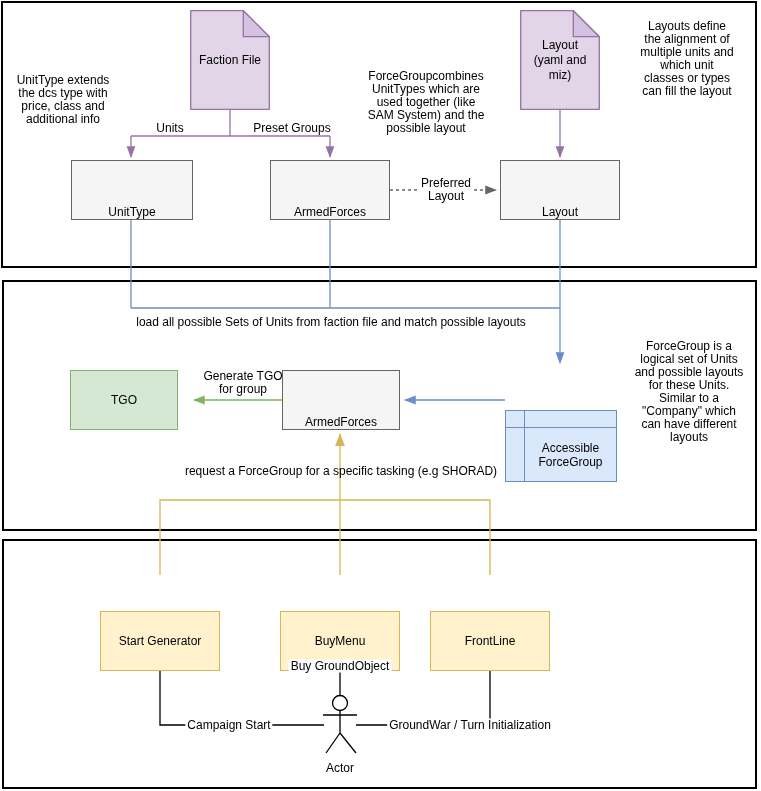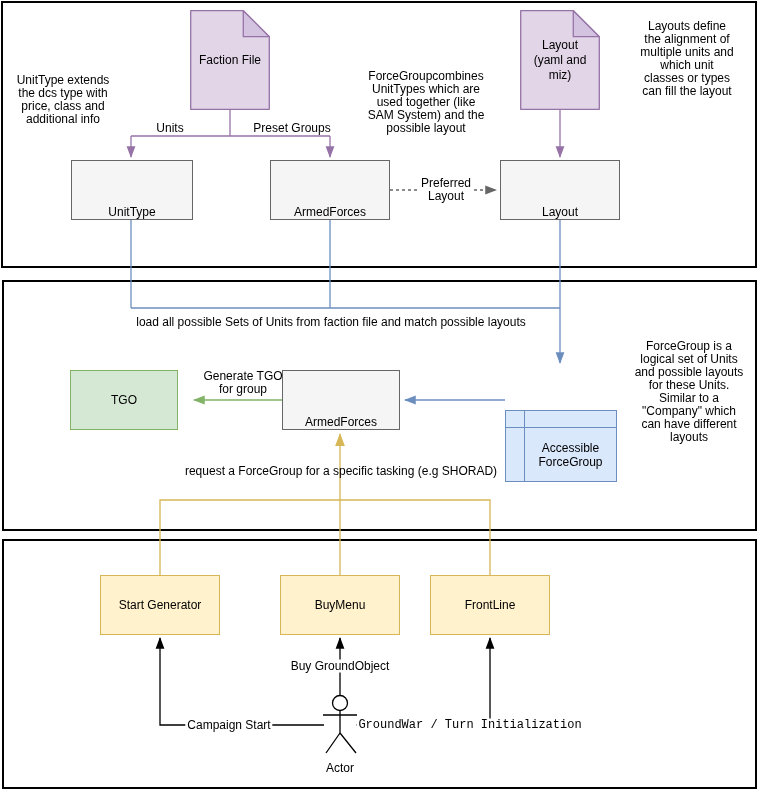--- a/index.html
+++ b/index.html
@@ -43,21 +43,21 @@
 
   
   .node{
     position:absolute;
     display:flex;align-items:center;justify-content:center;
     text-align:center;font-size:12px;line-height:14px;
     white-space:pre-line;
     box-sizing:border-box;
   }
   .grey-box{background:var(--grey_fill,#F5F5F5);border:1px solid var(--grey_stroke,#666);align-items:flex-end;}
-  .yellow-box{background:var(--yellow_fill,#FFF2CC);border:1px solid var(--yellow_stroke,#D6B656);}
+  .yellow-box{background:var(--yellow_fill,#FFF2CC);border:1px solid var(--yellow_stroke,#D6B656);margin-top:36px;}
   #n-unittype{left:71px;top:160px;width:122px;height:60px;}
   #n-presetgroup{left:270px;top:160px;width:120px;height:60px;}
   #n-layoutbox{left:500px;top:160px;width:120px;height:60px;}
   #n-tgo{left:70px;top:370px;width:108px;height:60px;background:var(--green_fill,#D5E8D4);border:1px solid var(--green_stroke,#82B366);}
   #n-armedforces{left:282px;top:370px;width:118px;height:60px;}
   #n-startgen{left:100px;top:575px;width:120px;height:60px;}
   #n-buymenu{left:280px;top:575px;width:120px;height:60px;}
   #n-frontline{left:430px;top:575px;width:120px;height:60px;}
 
   
@@ -99,21 +99,21 @@
   }
   .elabel.no-bg{background:transparent;}
   #el-units{left:162px;top:128px;margin-left:8px;}
   #el-presetgroups{left:292px;top:128px;}
   #el-preferred{left:446px;top:190px;}
   #el-load{left:331px;top:322px;}
   #el-generate{left:243px;top:383px;}
   #el-request{left:341px;top:471px;}
   #el-buygo{left:340px;top:666px;}
   #el-campaign{left:229px;top:725px;}
-  #el-groundwar{left:470px;top:725px;font-family:Liberation Mono, monospace;}
+  #el-groundwar{left:470px;top:725px;}
 </style>
 </head>
 <body>
 
 <div id="canvas">
 
   <div class="section" id="sec1"></div>
   <div class="section" id="sec2"></div>
   <div class="section" id="sec3"></div>
 

